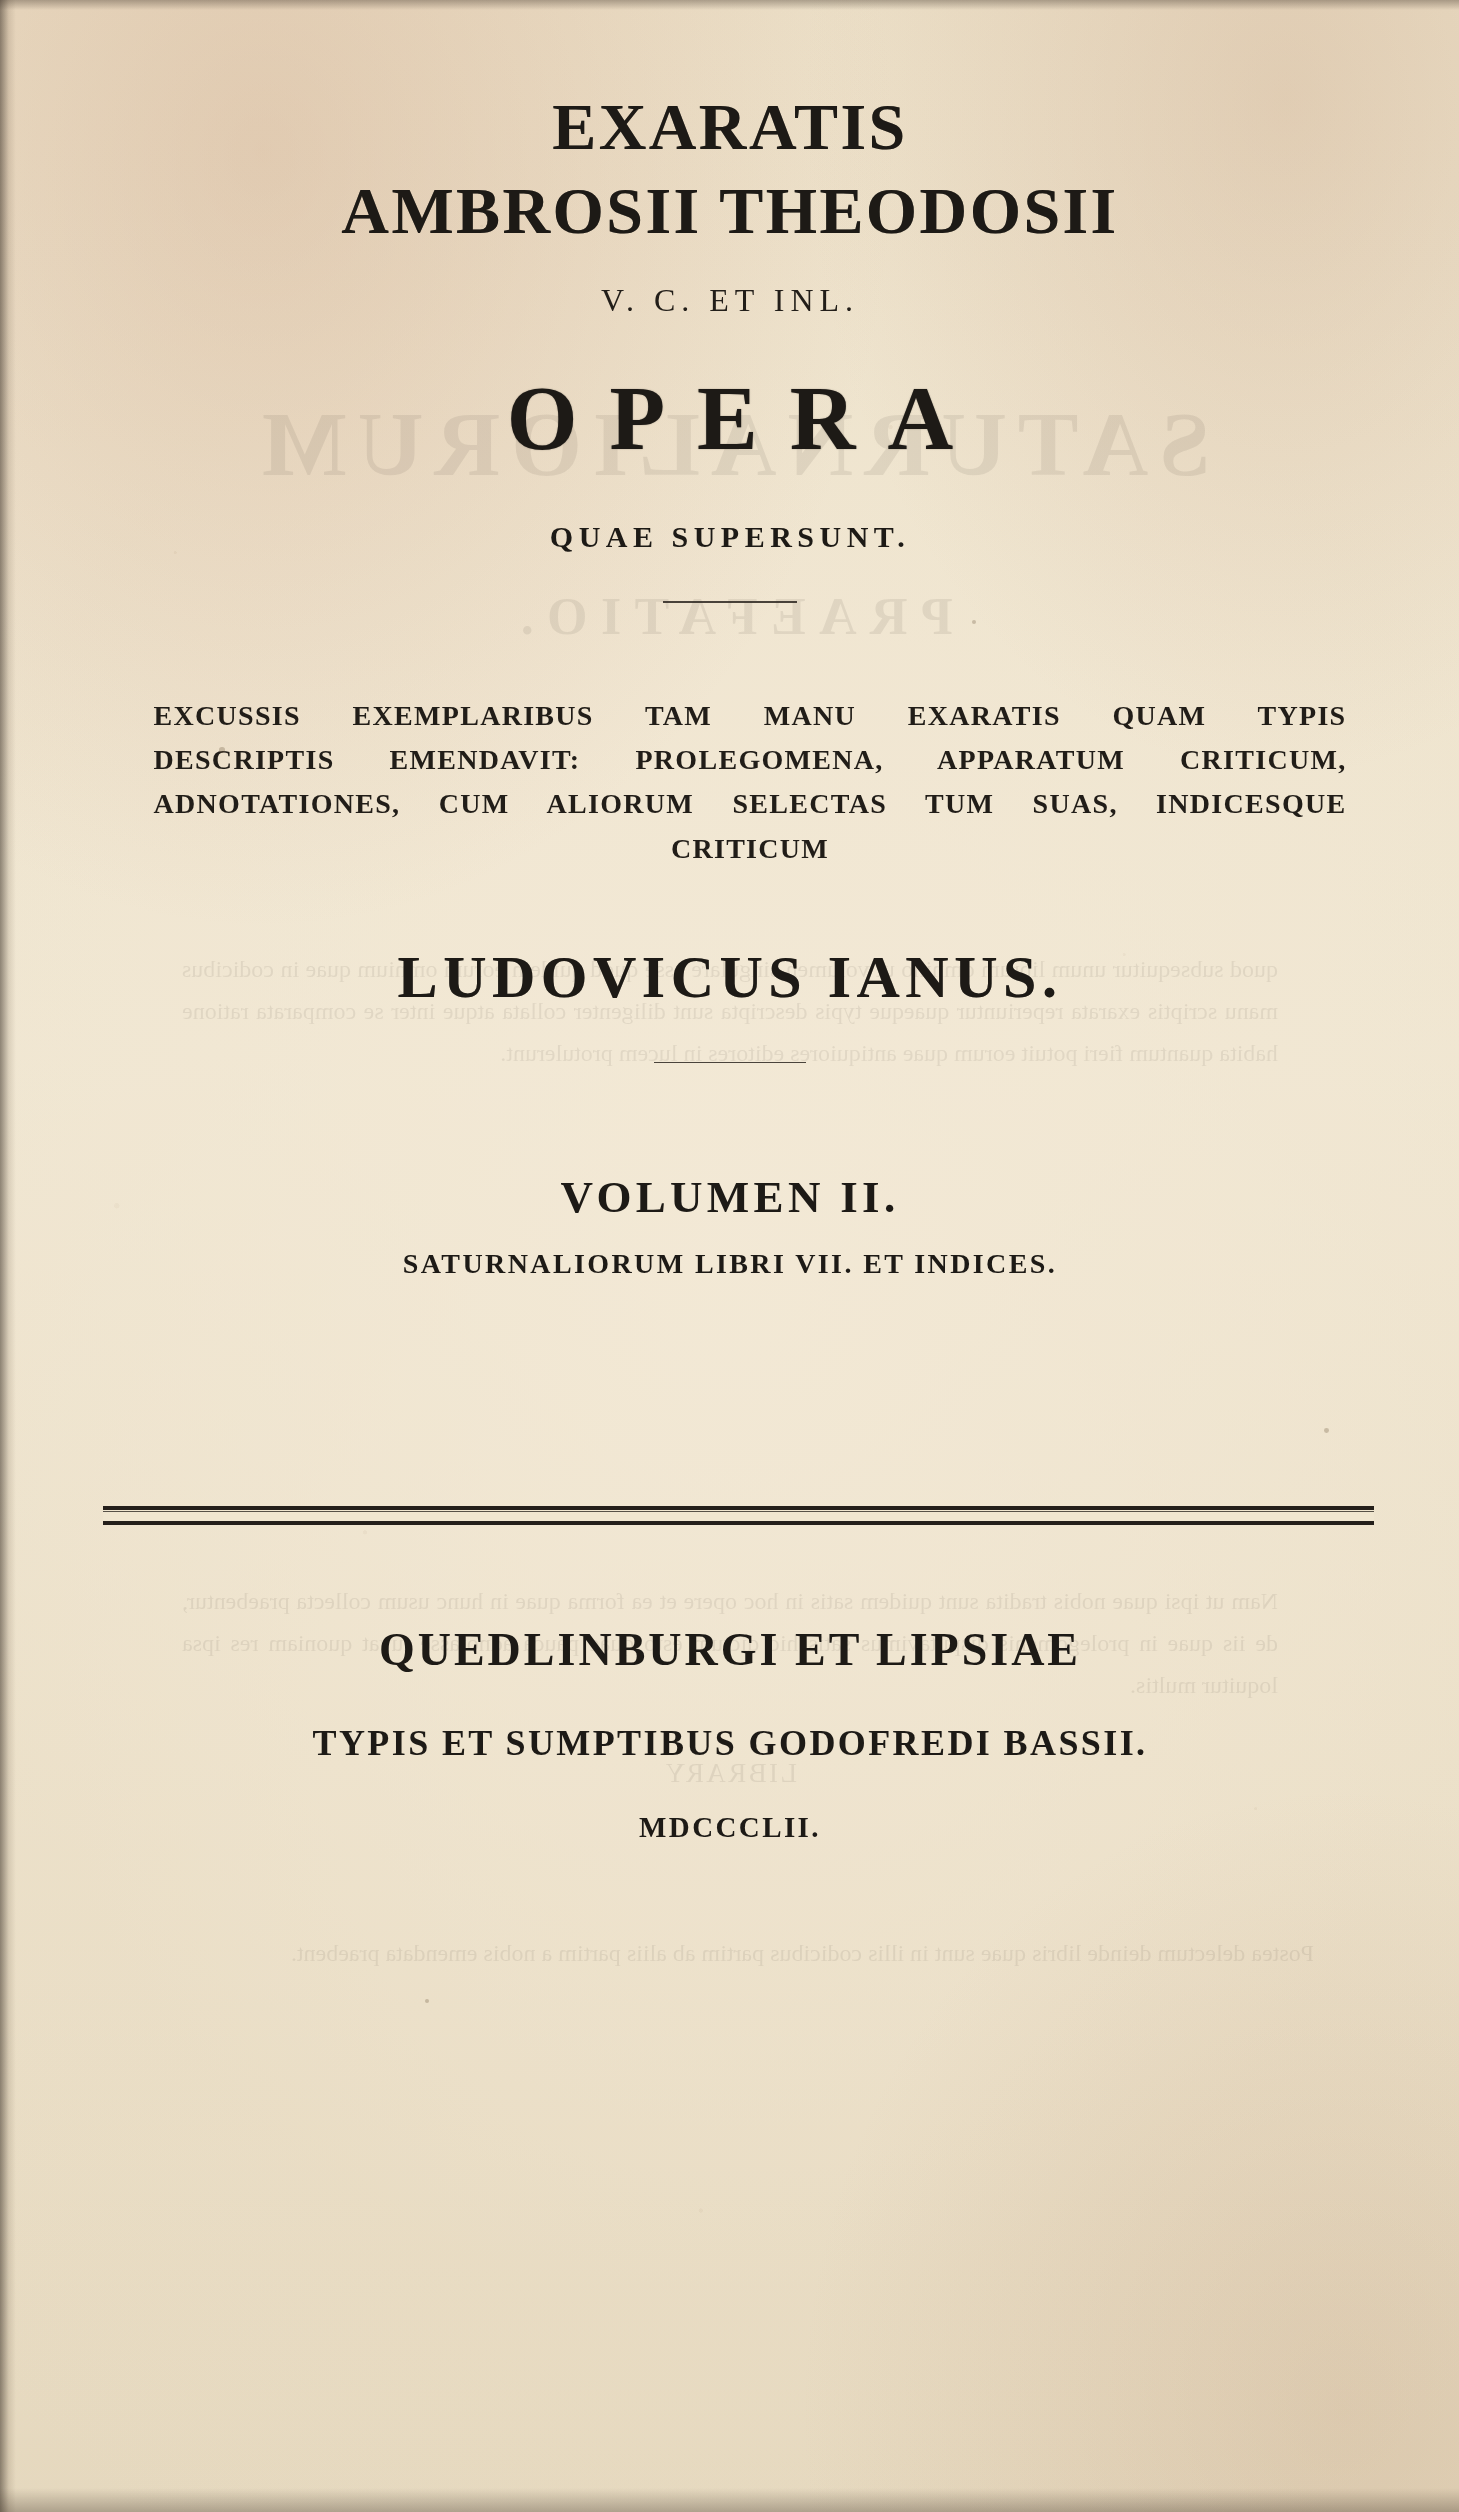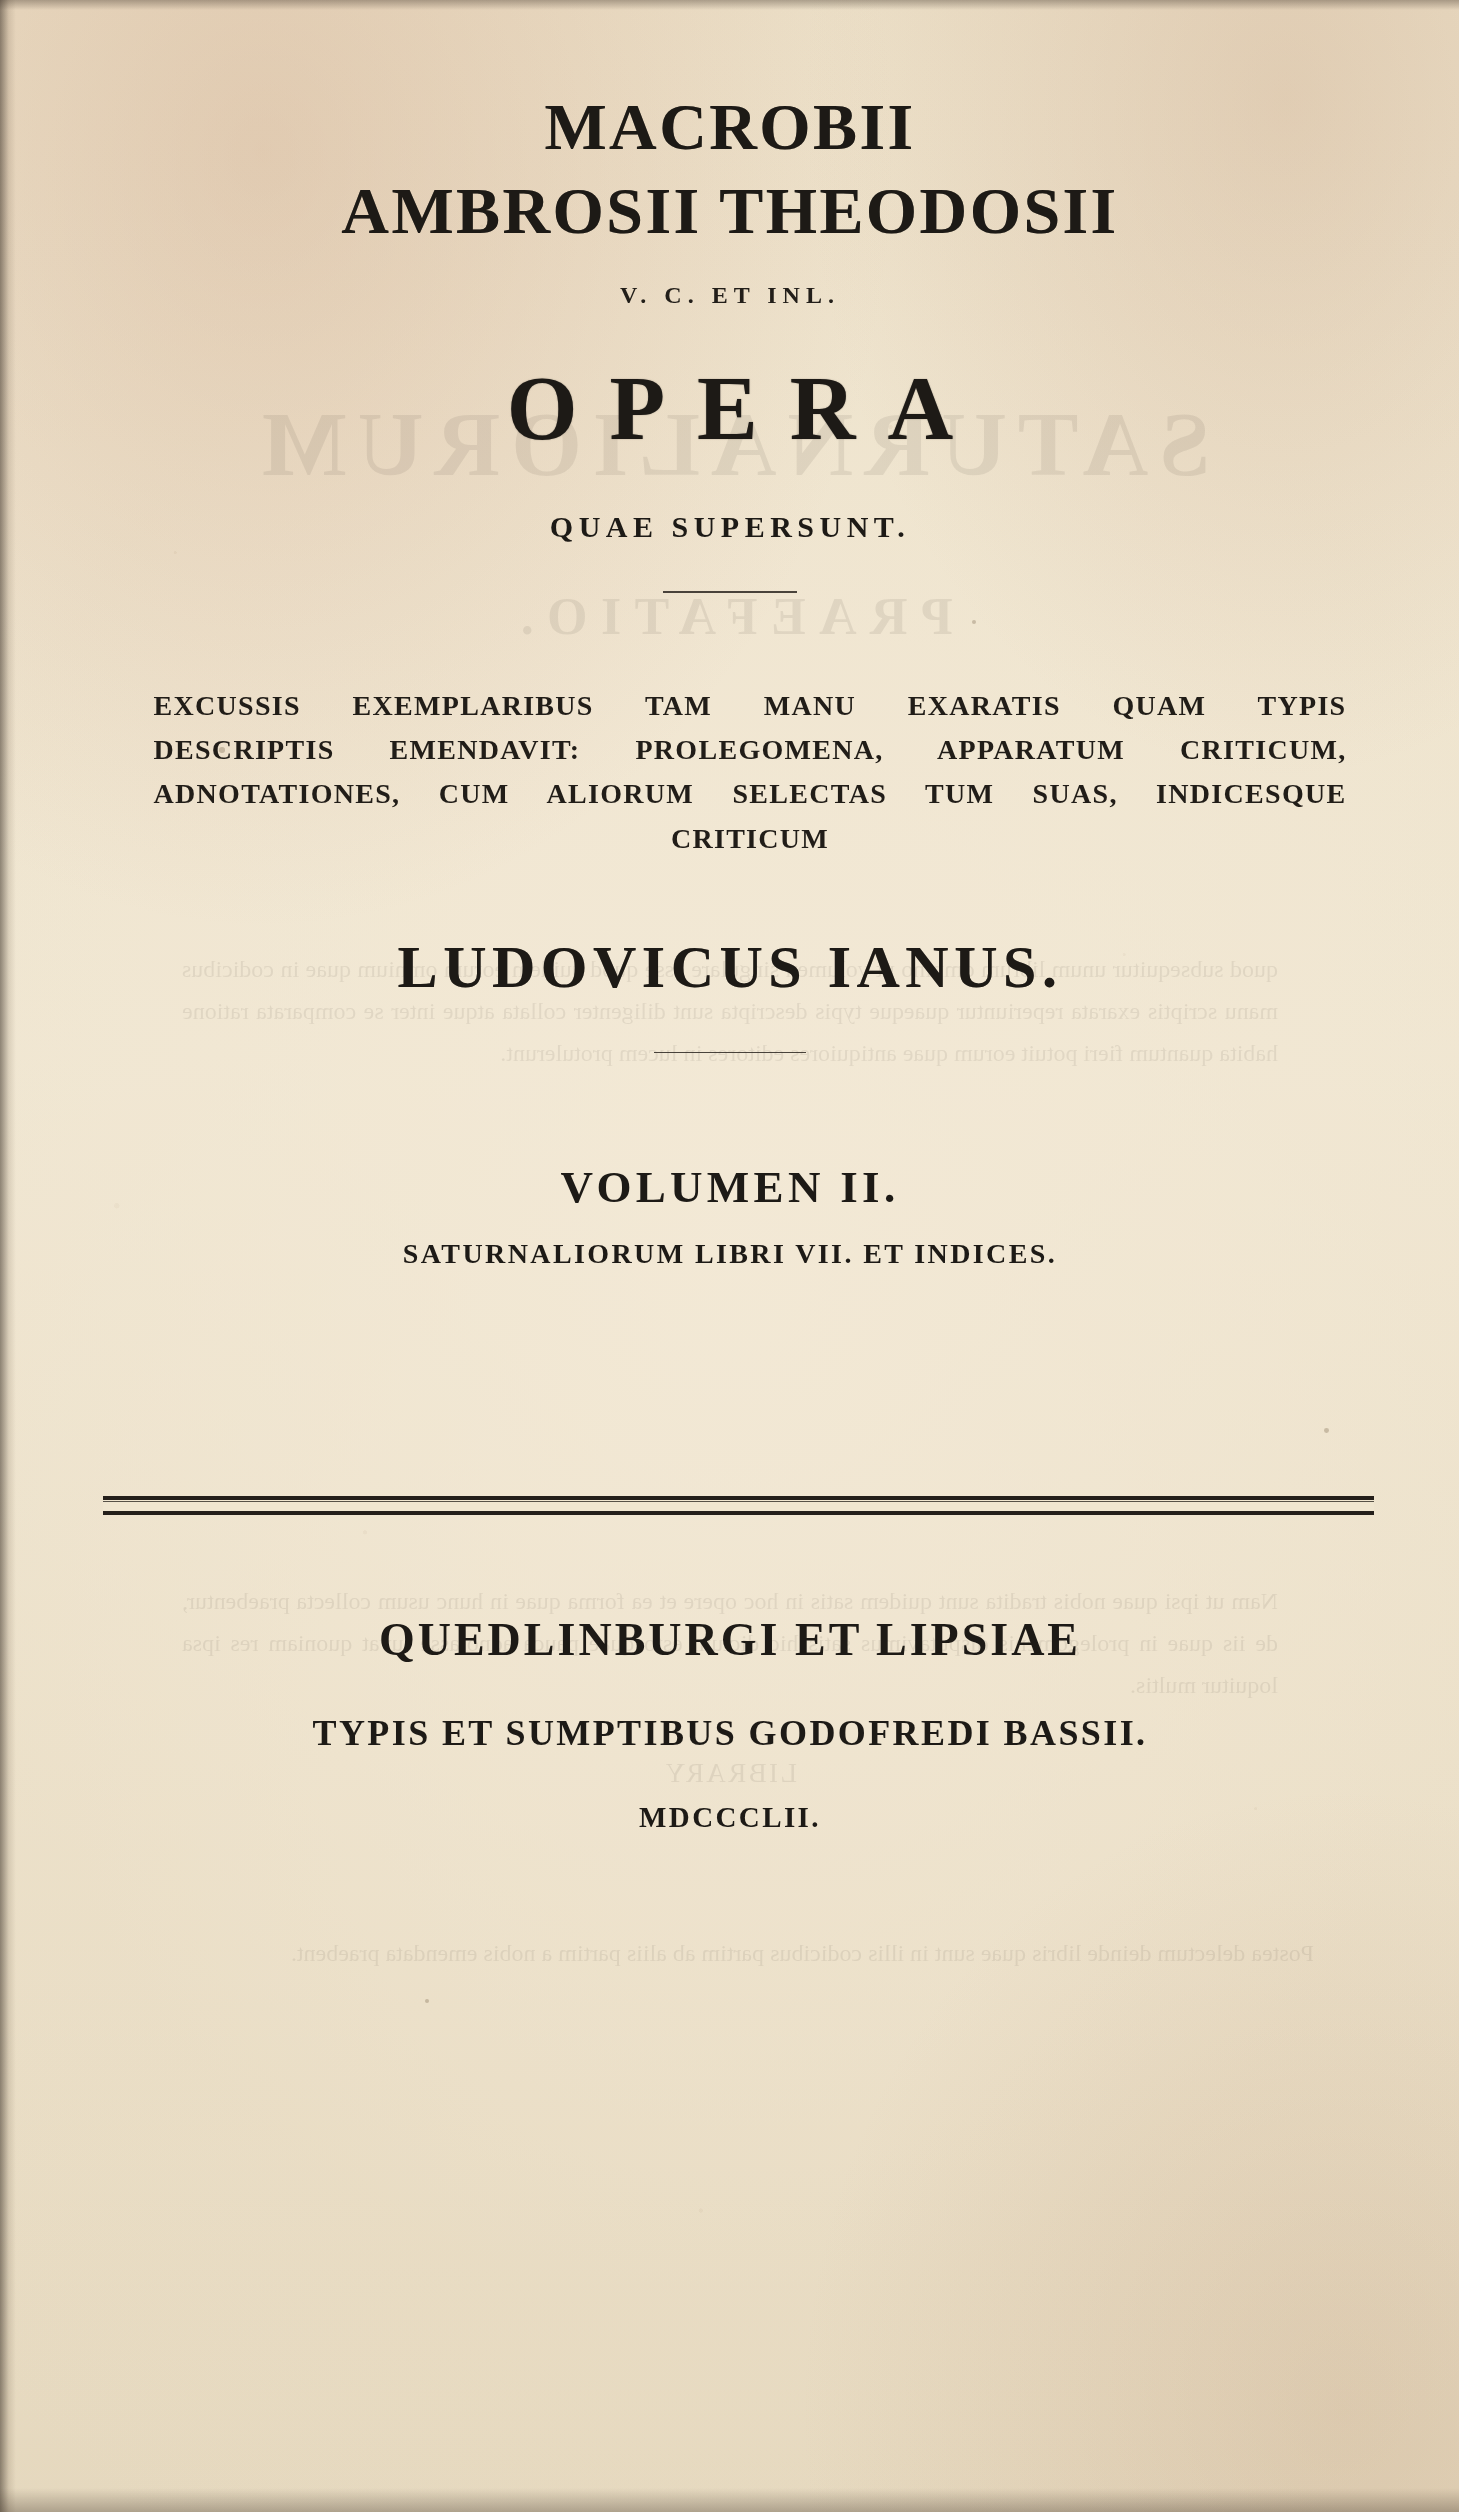--- a/index.html
+++ b/index.html
@@ -110,23 +110,23 @@
     padding-top: 94px;
     letter-spacing: 2.4px;
   }
   #author-line-2 {
     font-size: 66px;
     line-height: 1.0;
     padding-top: 18px;
     letter-spacing: 2.4px;
   }
   #honorific {
-    font-size: 24px;
+    font-size: 32px;
     letter-spacing: 6px;
-    font-weight: 700;
+    font-weight: 400;
     padding-top: 38px;
     color: #221e19;
   }
   #opera {
     font-size: 91px;
     font-weight: 700;
     letter-spacing: 32px;
     padding-top: 47px;
     text-indent: 32px;
     text-shadow: 0 0 1.2px rgba(29,26,22,0.5);
@@ -276,21 +276,21 @@
     <div class="st-title">SATURNALIORUM</div>
     <div class="st-sub">PRAEFATIO.</div>
     <div class="st-body">quod subsequitur unum librum omnino ut volumen singulare esse quod quidem eorum omnium quae in codicibus manu scriptis exarata reperiuntur quaeque typis descripta sunt diligenter collata atque inter se comparata ratione habita quantum fieri potuit eorum quae antiquiores editores in lucem protulerunt.</div>
     <div class="st-body2">Nam ut ipsi quae nobis tradita sunt quidem satis in hoc opere et ea forma quae in hunc usum collecta praebentur, de iis quae in prolegomenis disputavimus satis hic dictum esto quae pauca adnotasse iuvat quoniam res ipsa loquitur multis.</div>
     <div class="st-stamp">LIBRARY</div>
     <div class="st-foot">Postea delectum deinde libris quae sunt in illis codicibus partim ab aliis partim a nobis emendata praebent.</div>
   </div>
 
   <div class="content">
 
-    <div class="line-main" id="author-line-1">MACROBII</div>
+    <div class="line-main" id="author-line-1">EXARATIS</div>
     <div class="line-main" id="author-line-2">AMBROSII THEODOSII</div>
 
     <div id="honorific">V.  C.  ET  INL.</div>
 
     <div id="opera">OPERA</div>
 
     <div id="quae-supersunt">QUAE SUPERSUNT.</div>
 
     <div class="rule"></div>
 

